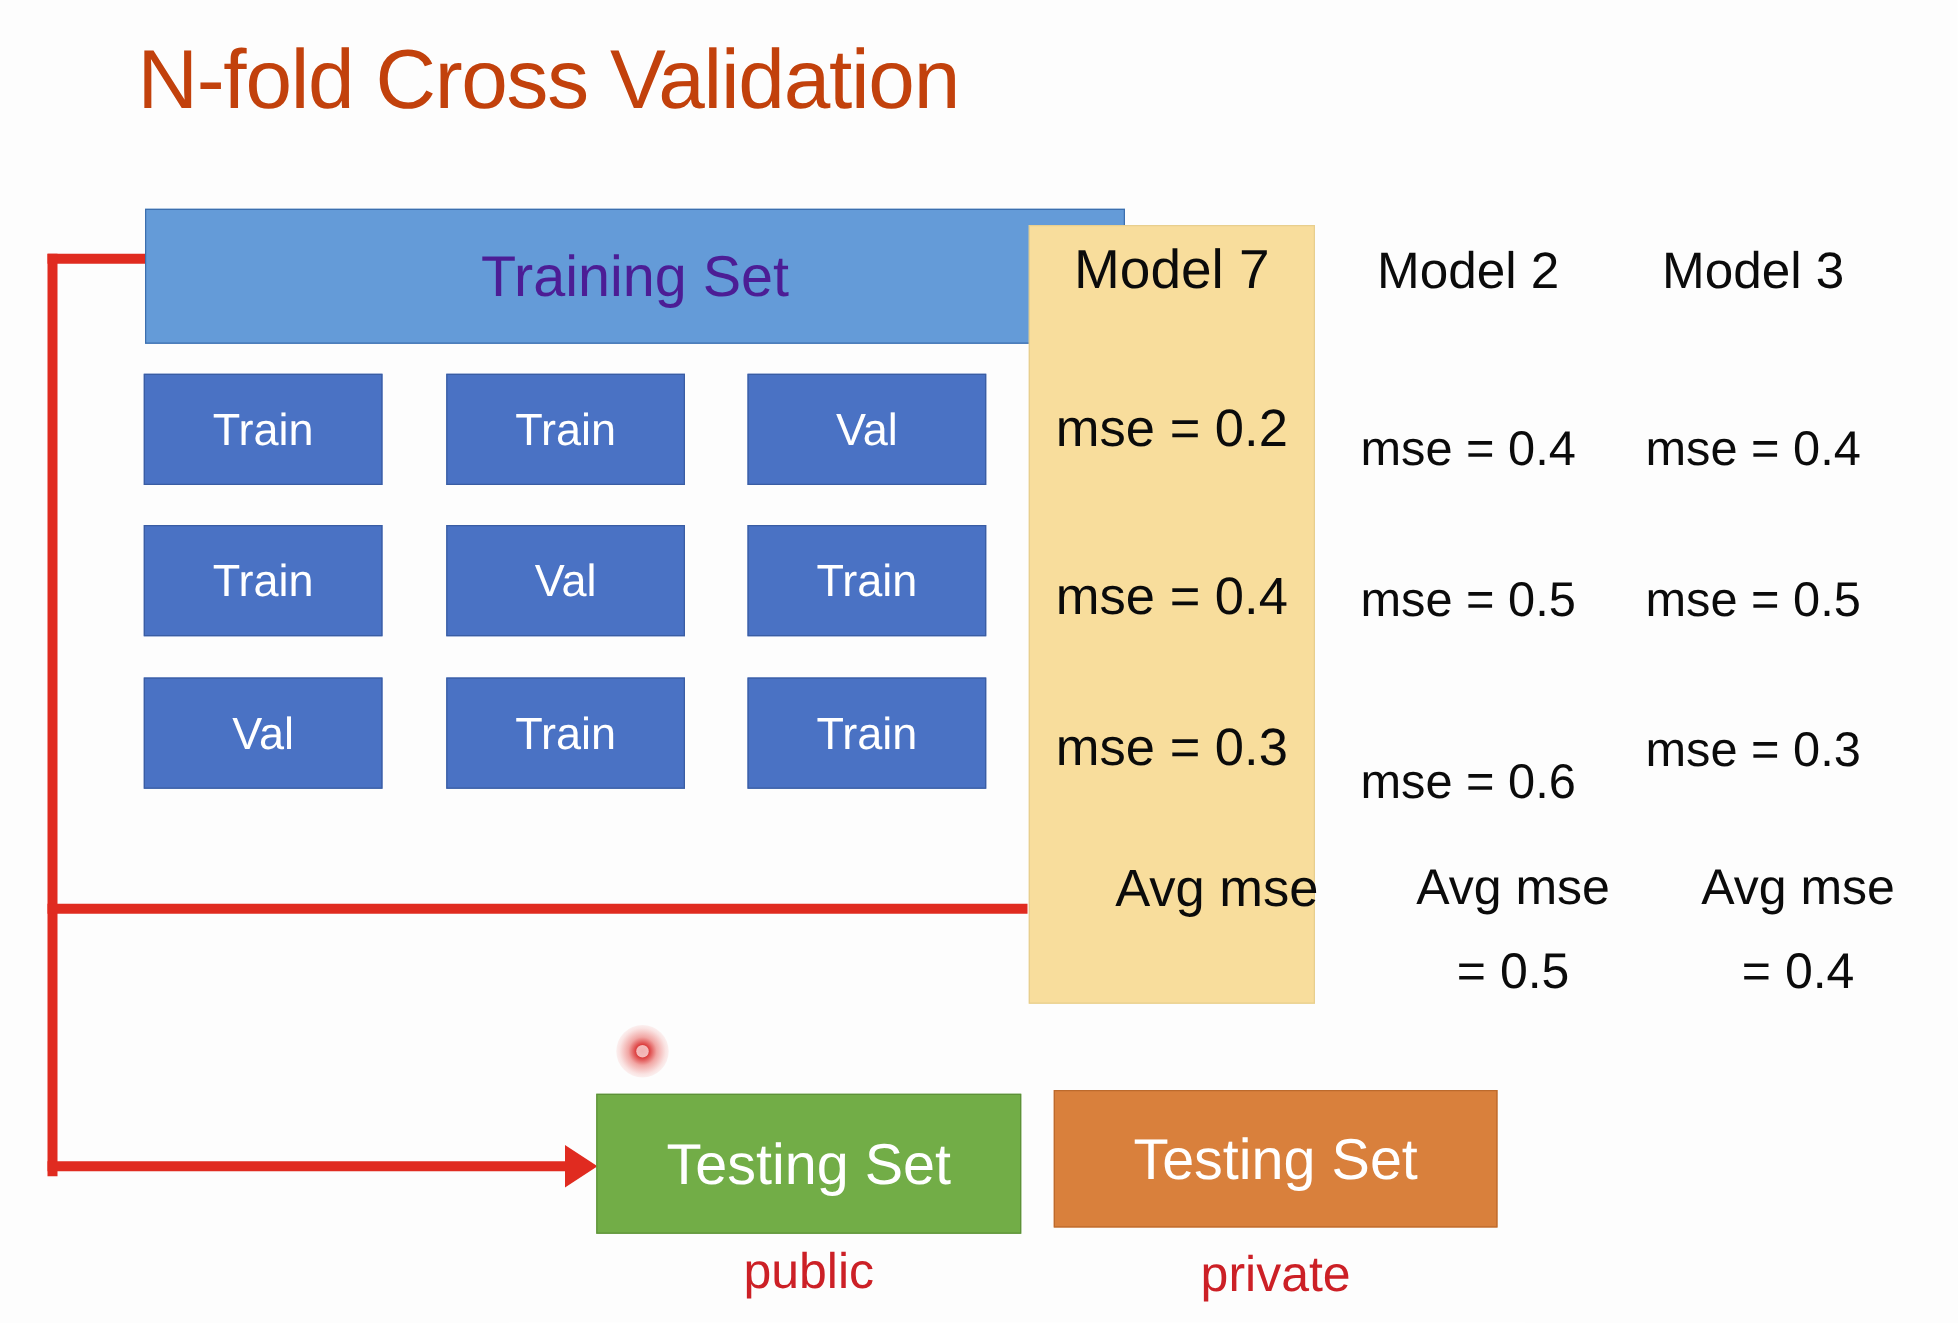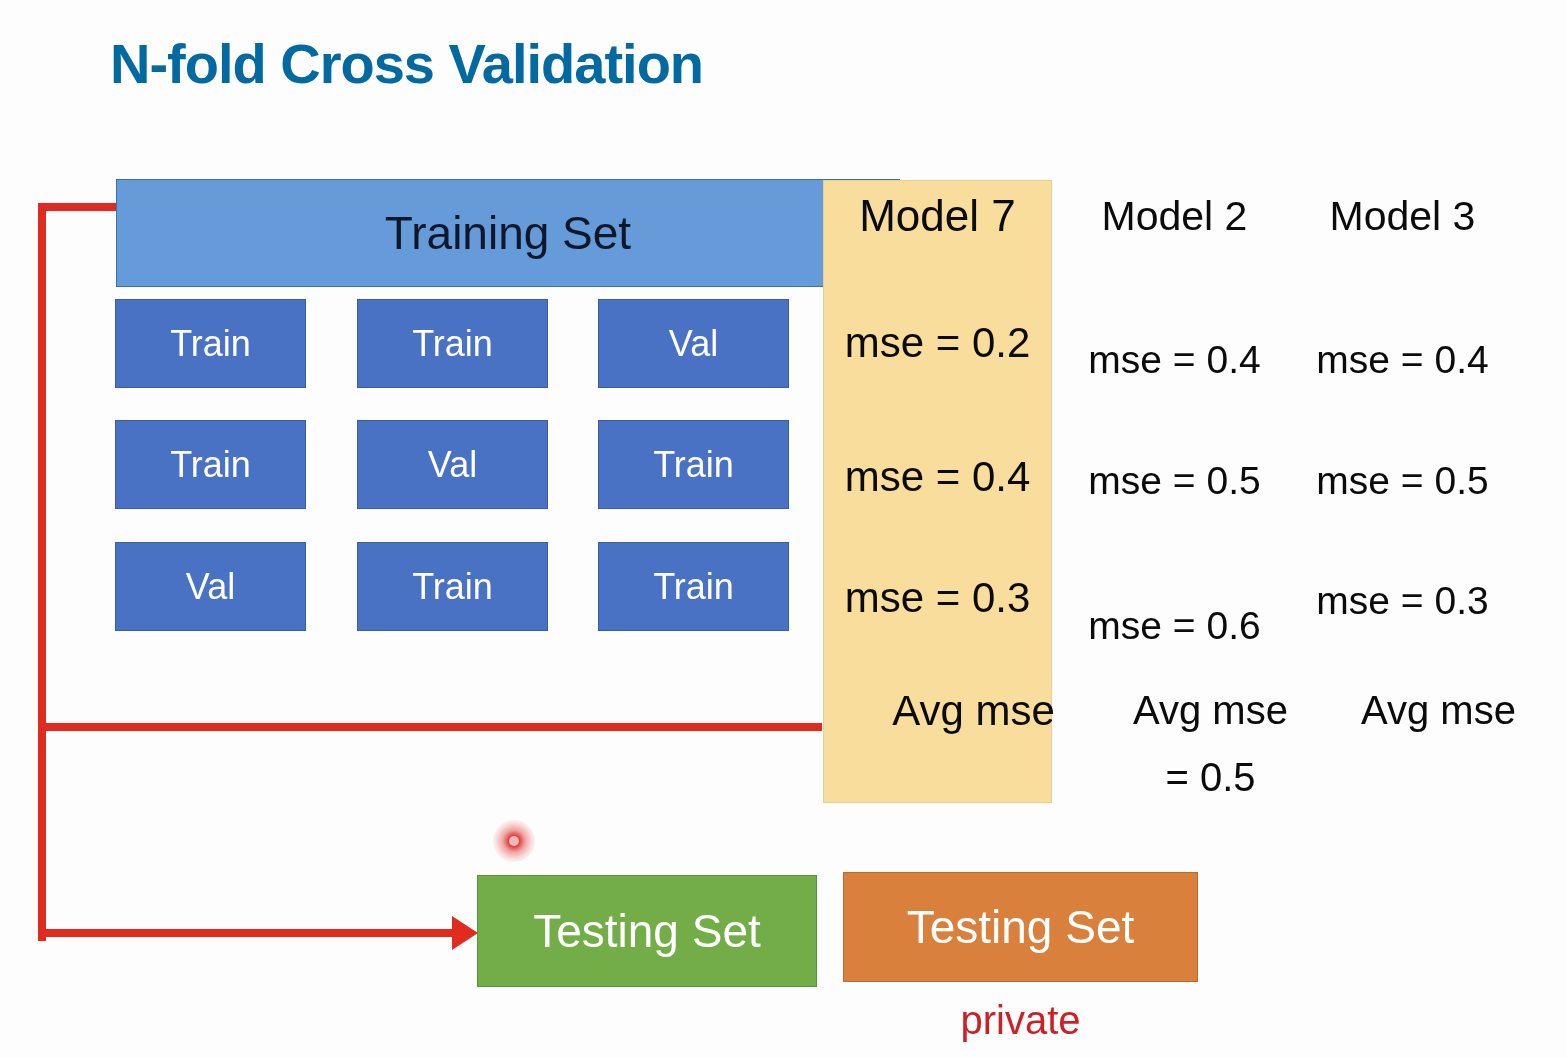--- a/index.html
+++ b/index.html
@@ -22,41 +22,41 @@
     width: 1566px;
     height: 1058px;
     background: #fdfdfd;
   }
 
   
   .title {
     position: absolute;
     left: 110px;
     top: 12px;
-    font-size: 56px;
+    font-size: 67px;
     line-height: 104px;
-    color: #0369a1;
-    font-weight: 700;
+    color: #c2410c;
+    font-weight: 400;
     letter-spacing: -1px;
     white-space: nowrap;
   }
 
   
   .training-set {
     position: absolute;
     left: 116px;
-    top: 179px;
+    top: 167px;
     width: 784px;
     height: 108px;
     background: #649bd8;
     border: 1px solid #3c6fae;
     display: flex;
     align-items: center;
     justify-content: center;
-    color: #0f172a;
+    color: #4c1d95;
     font-size: 46px;
     box-sizing: border-box;
   }
 
   
   .fold-grid {
     position: absolute;
     left: 115px;
     top: 299px;
     width: 675px;
@@ -319,27 +319,29 @@
     </div>
   </div>
 
   <div class="model-col m2">
     <div class="model-header">Model 3</div>
     <div class="mse-line s0">mse = 0.4</div>
     <div class="mse-line s1">mse = 0.5</div>
     <div class="mse-line s2">mse = 0.3</div>
     <div class="avg-block">
       <div>Avg mse</div>
+      <div>= 0.4</div>
     </div>
   </div>
 
   <div class="laser-dot"></div>
 
   <div class="testing-public">
     <span>Testing Set</span>
   </div>
+  <div class="caption public">public</div>
 
   <div class="testing-private">
     <span>Testing Set</span>
   </div>
   <div class="caption private">private</div>
 
 </div>
 
 </body></html>

